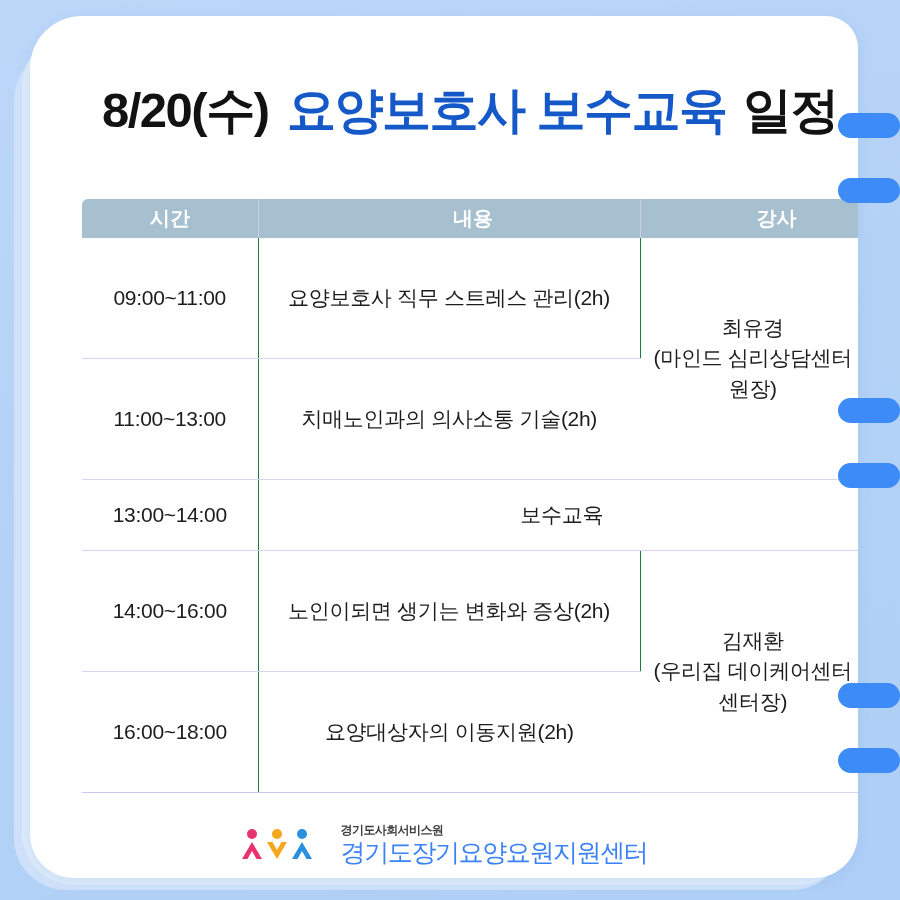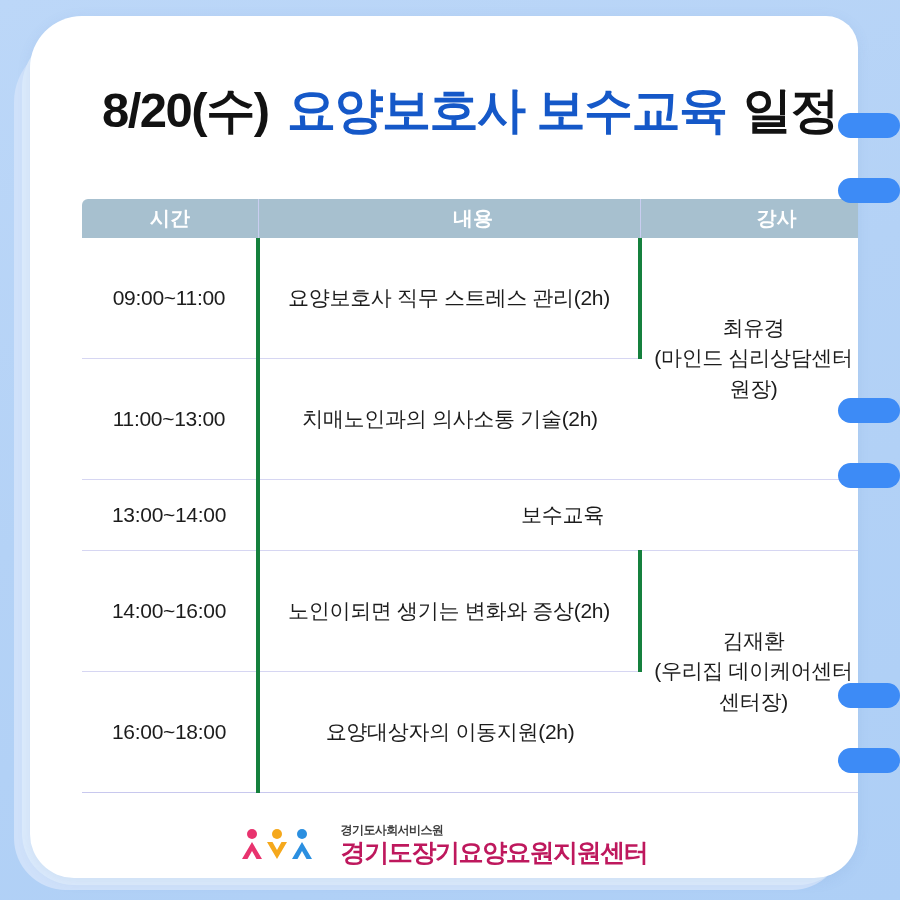--- a/index.html
+++ b/index.html
@@ -103,21 +103,21 @@
   .sched-table th.c-time    { border-radius: 6px 0 0 0; }
   .sched-table th.c-teacher { border-radius: 0 6px 0 0; }
   .sched-table th + th { box-shadow: inset 1px 0 0 #c9cdf0; padding-left: 48px; }
 
   .sched-table td {
     font-size: 21px;
     color: #1c1c1c;
     text-align: center;
     vertical-align: middle;
     border-bottom: 1px solid #d6d6f2;
-    border-right: 4px solid #15803d;
+    border-right: 1px solid #15803d;
     padding: 0;
     letter-spacing: -0.3px;
   }
   .sched-table td:last-child { border-right: none; }
   .sched-table tr:last-child td { border-bottom: 1px solid #c8c8ee; }
 
   .col-time    { width: 176px; }
   .col-content { width: 382px; }
   .col-teacher { width: 225px; }
 
@@ -151,22 +151,22 @@
   }
   .logo-sub {
     font-size: 12px;
     font-weight: 700;
     color: #3c3c3c;
     letter-spacing: -0.6px;
     margin-bottom: 4px;
   }
   .logo-main {
     font-size: 25px;
-    font-weight: 700;
-    color: #be185d;
+    font-weight: 400;
+    color: #3b82f6;
     letter-spacing: -1.4px;
   }
 </style>
 </head>
 <body>
 
 <div id="stage">
 
   <div class="card-shadow"></div>
   <div class="card-shadow-2"></div>

